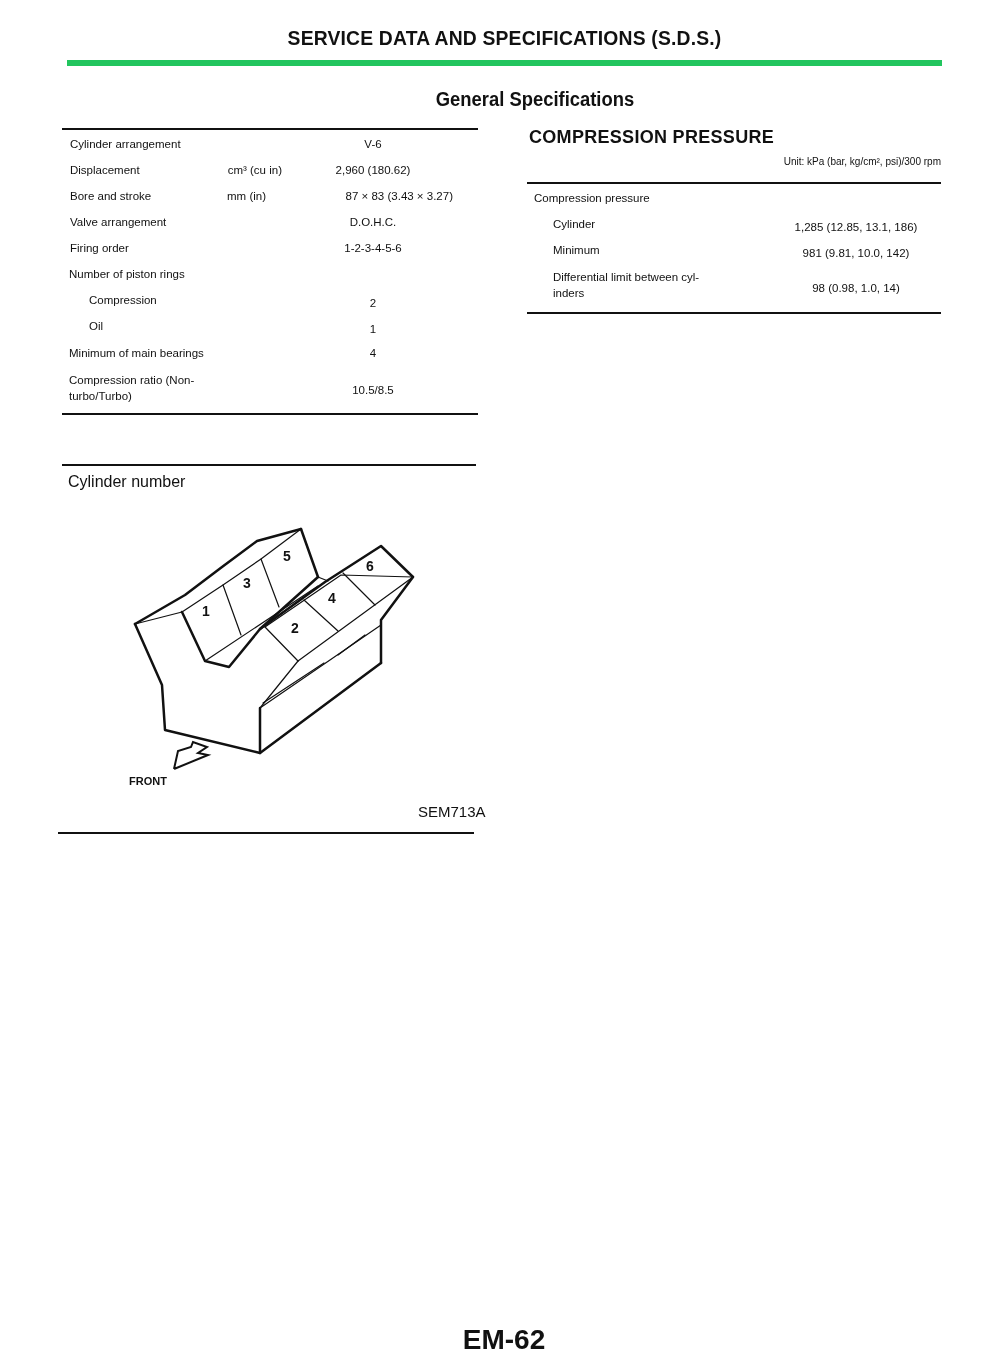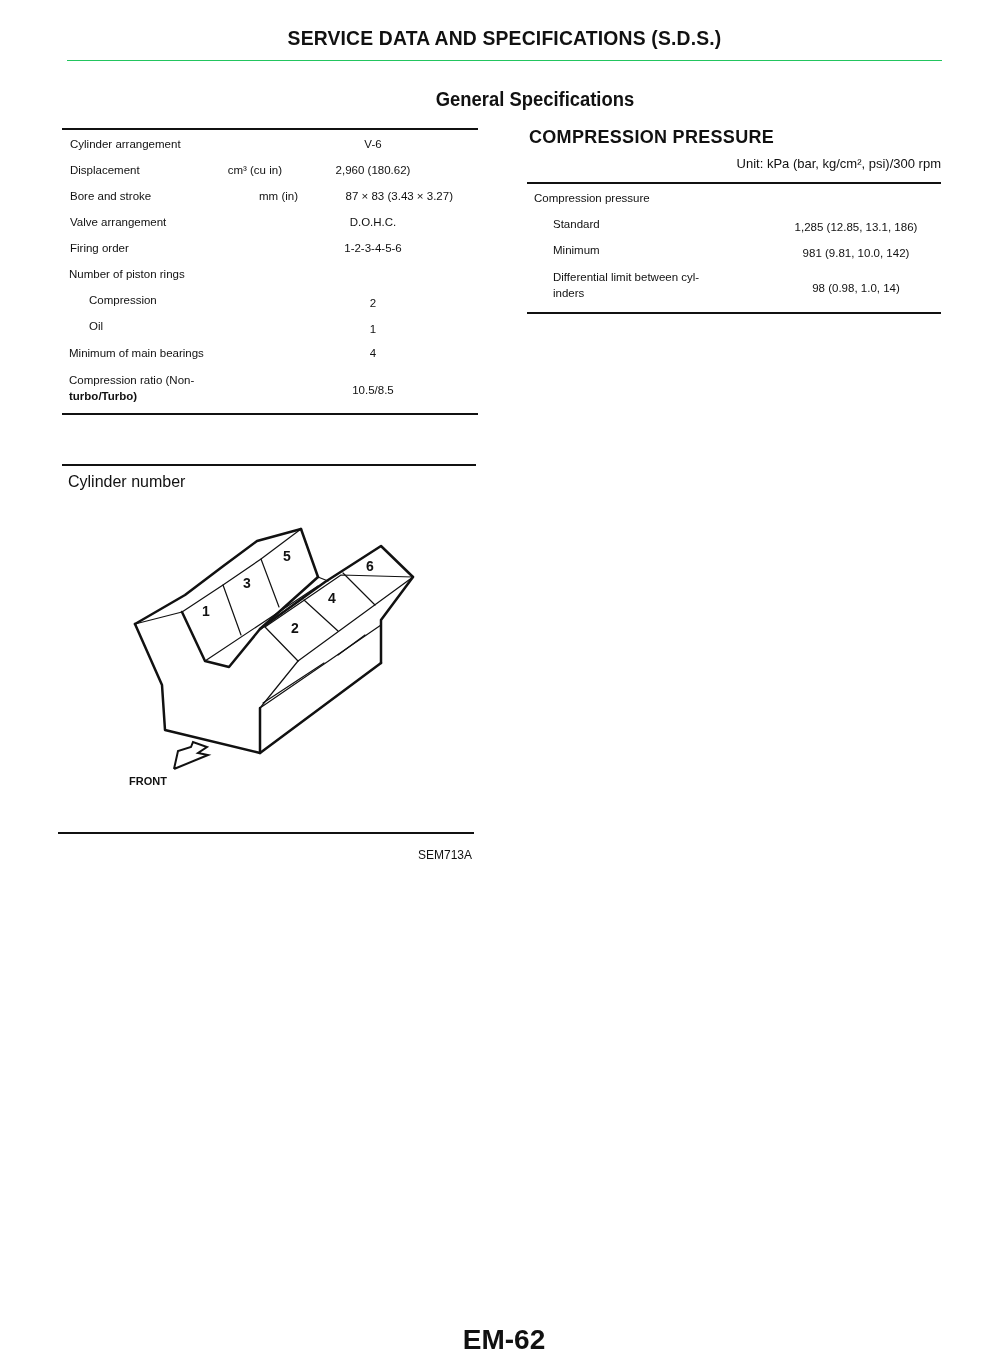--- a/index.html
+++ b/index.html
@@ -3,42 +3,42 @@
 <meta charset="utf-8">
 <style>
   html, body { margin: 0; padding: 0; background: #ffffff; }
   body {
     width: 1008px; height: 1361px; position: relative; overflow: hidden;
     font-family: "Liberation Sans", sans-serif; color: #111;
   }
   .abs { position: absolute; }
   .page-header {
     left: 67px; top: 26px; width: 875px; height: 34px;
-    border-bottom: 1px solid #22c55e;
+    border-bottom: 6px solid #22c55e;
   }
   .page-header .title {
     position: absolute; left: 0; right: 0; top: 0; text-align: center;
     font-weight: bold; font-size: 21px; letter-spacing: 0.2px;
     transform: scaleX(0.92);
   }
   .section-title {
     left: 360px; top: 88px; width: 350px; text-align: center;
     font-weight: bold; font-size: 20px; transform: scaleX(0.92);
   }
   .rule { background: #111; height: 2px; }
   .spec-row { position: absolute; font-size: 11.5px; line-height: 15px; }
   .spec-label { position: absolute; left: 0; }
   .spec-unit { position: absolute; text-align: right; }
   .spec-value { position: absolute; text-align: center; width: 160px; }
   .cp-title {
     left: 529px; top: 127px; font-weight: bold; font-size: 18px; letter-spacing: 0.3px;
   }
-  .cp-unit { right: 67px; top: 156px; font-size: 13px; }
+  .cp-unit { right: 67px; top: 156px; font-size: 10px; }
   .caption { font-size: 16px; }
-  .fig-code { font-size: 12px; margin-top: 45px; }
+  .fig-code { font-size: 15px; }
   .page-num {
     left: 0; width: 1008px; top: 1324px; text-align: center;
     font-weight: bold; font-size: 28px;
   }
 </style>
 </head>
 <body>
 
 <div class="abs page-header">
   <div class="title">SERVICE DATA AND SPECIFICATIONS (S.D.S.)</div>
@@ -53,21 +53,21 @@
     <span class="spec-label">Cylinder arrangement</span>
     <span class="spec-value" style="left:223px;">V-6</span>
   </div>
   <div class="spec-row" style="left:8px; top:35px; width:408px;">
     <span class="spec-label">Displacement</span>
     <span class="spec-unit" style="left:120px; width:92px;">cm³ (cu in)</span>
     <span class="spec-value" style="left:223px;">2,960 (180.62)</span>
   </div>
   <div class="spec-row" style="left:8px; top:61px; width:408px;">
     <span class="spec-label">Bore and stroke</span>
-    <span class="spec-unit" style="left:136px; width:92px;">mm (in)</span>
+    <span class="spec-unit" style="left:104px; width:92px;">mm (in)</span>
     <span class="spec-value" style="left:223px;text-align:right;">87 × 83 (3.43 × 3.27)</span>
   </div>
   <div class="spec-row" style="left:8px; top:87px; width:408px;">
     <span class="spec-label">Valve arrangement</span>
     <span class="spec-value" style="left:223px;">D.O.H.C.</span>
   </div>
   <div class="spec-row" style="left:8px; top:113px; width:408px;">
     <span class="spec-label">Firing order</span>
     <span class="spec-value" style="left:223px;">1-2-3-4-5-6</span>
   </div>
@@ -81,38 +81,38 @@
   <div class="spec-row" style="left:27px; top:191px; width:388px;">
     <span class="spec-label">Oil</span>
     <span class="spec-value" style="left:204px; top:3px;">1</span>
   </div>
   <div class="spec-row" style="left:7px; top:218px; width:408px;">
     <span class="spec-label">Minimum of main bearings</span>
     <span class="spec-value" style="left:224px;">4</span>
   </div>
   <div class="spec-row" style="left:7px; top:245px; width:408px;">
     <span class="spec-label">Compression ratio (Non-</span>
-    <span class="spec-label" style="top:16px;font-weight:bold;">turbo/Turbo)</span>
+    <span class="spec-label" style="top:16px;">turbo/Turbo)</span>
     <span class="spec-value" style="left:224px; top:10px;">10.5/8.5</span>
   </div>
 
   <div class="abs rule" style="left:0; top:285px; width:416px;"></div>
 </div>
 
 <div class="abs cp-title">COMPRESSION PRESSURE</div>
 <div class="abs cp-unit">Unit: kPa (bar, kg/cm², psi)/300 rpm</div>
 
 <div class="abs" style="left:527px; top:182px; width:414px; height:134px;">
   <div class="abs rule" style="left:0; top:0; width:414px;"></div>
 
   <div class="spec-row" style="left:7px; top:9px; width:407px;">
     <span class="spec-label">Compression pressure</span>
   </div>
   <div class="spec-row" style="left:26px; top:35px; width:388px;">
-    <span class="spec-label">Standard</span>
+    <span class="spec-label">Cylinder</span>
     <span class="spec-value" style="left:213px; width:180px; top:3px;">1,285 (12.85, 13.1, 186)</span>
   </div>
   <div class="spec-row" style="left:26px; top:61px; width:388px;">
     <span class="spec-label">Minimum</span>
     <span class="spec-value" style="left:213px; width:180px; top:3px;">981 (9.81, 10.0, 142)</span>
   </div>
   <div class="spec-row" style="left:26px; top:88px; width:388px;">
     <span class="spec-label">Differential limit between cyl-</span>
     <span class="spec-label" style="top:16px;text-align:right;">inders</span>
     <span class="spec-value" style="left:213px; width:180px; top:11px;">98 (0.98, 1.0, 14)</span>

